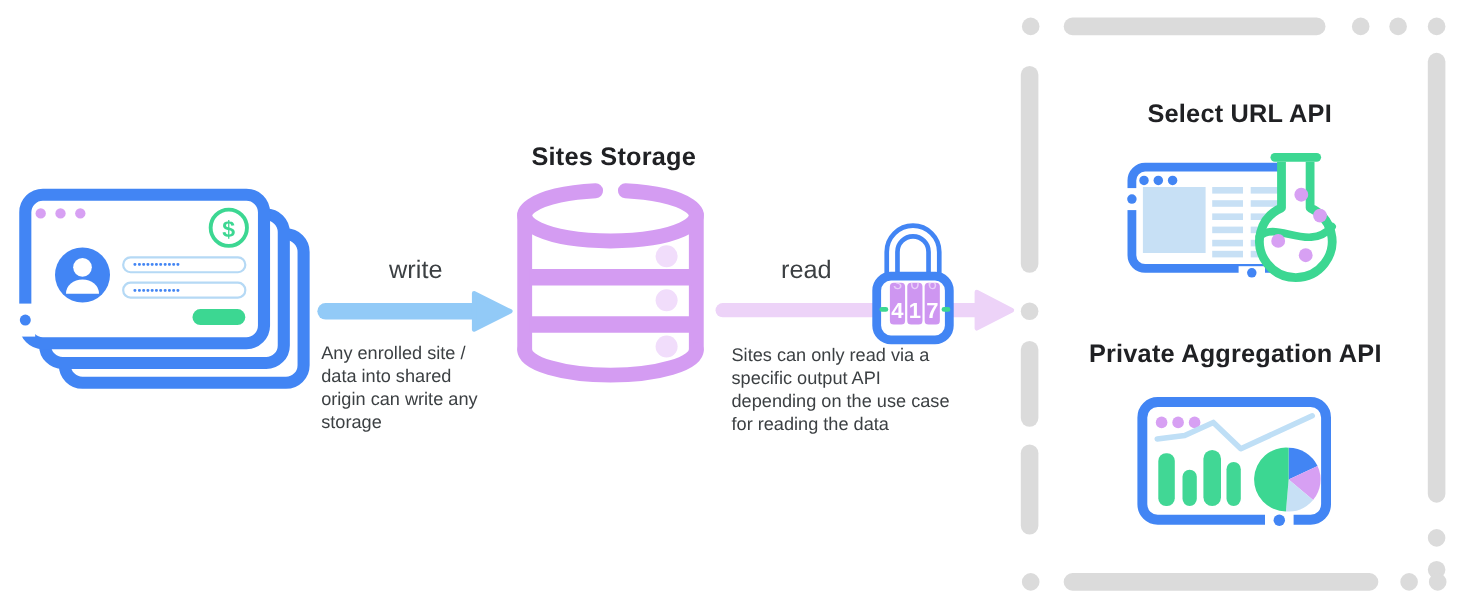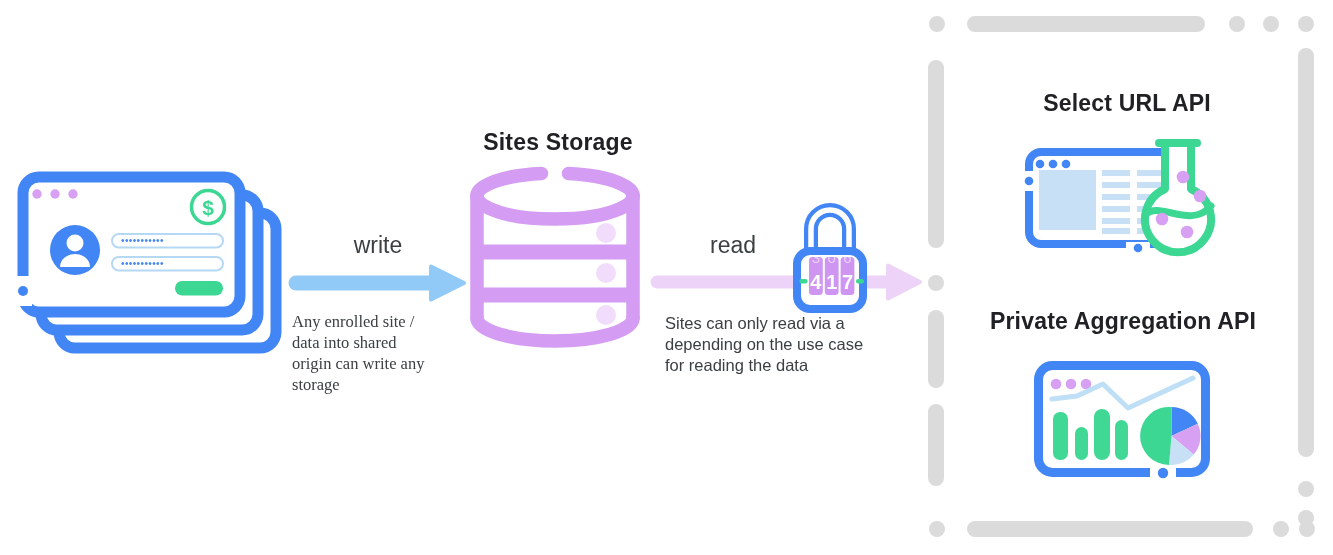--- a/index.html
+++ b/index.html
@@ -212,29 +212,30 @@
       <circle cx="1163" cy="473" r="5.2" fill="#4285F4"></circle>
     </g>
   </svg>
 
   <div class="h1" style="left:558px; top:129px;">Sites Storage</div>
 
   <div class="lbl" style="left:378px; top:232px;">write</div>
 
   <div class="lbl" style="left:733px; top:232px;">read</div>
 
-  <div class="note" style="left:292px; top:311px;font-family:Liberation Serif, serif;">
+  <div class="note" style="left:292px; top:311px;">
     <div>Any enrolled site /</div>
     <div>data into shared</div>
     <div>origin can write any</div>
     <div>storage</div>
   </div>
 
   <div class="note" style="left:665px; top:313px;">
     <div>Sites can only read via a</div>
+    <div>specific output API</div>
     <div>depending on the use case</div>
     <div>for reading the data</div>
   </div>
 
   <div class="h1" style="left:1127px; top:90px;">Select URL API</div>
 
   <div class="h1" style="left:1123px; top:308px;">Private Aggregation API</div>
 </div>
 
 </body></html>

